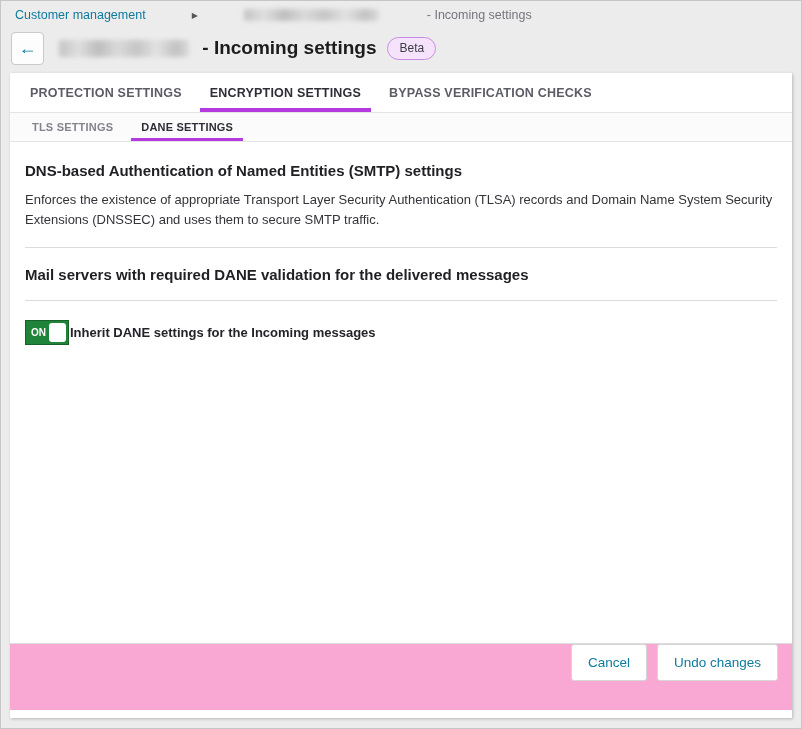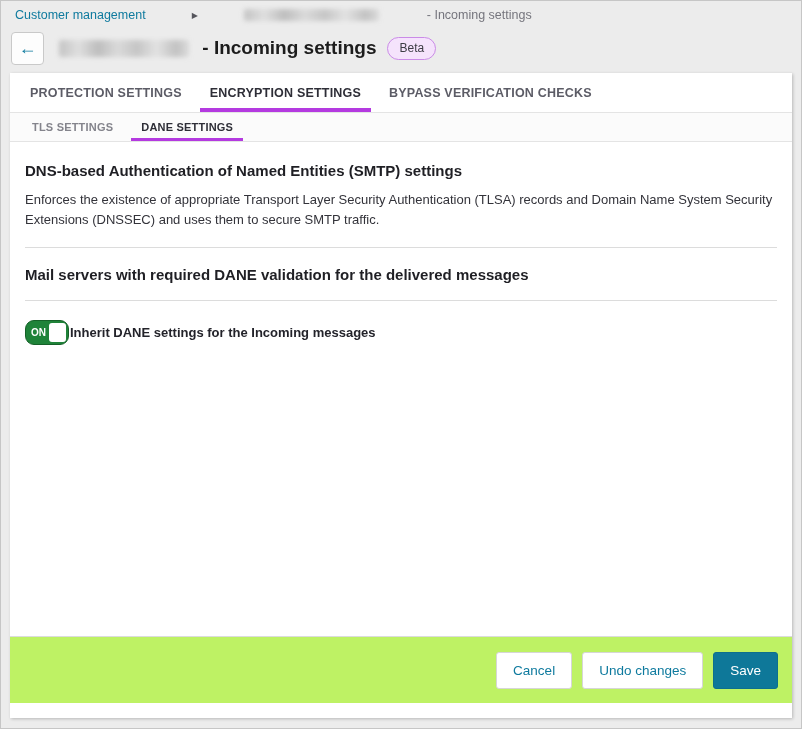--- a/index.html
+++ b/index.html
@@ -66,31 +66,31 @@
   .info-icon {
     display: inline-flex; width: 16px; height: 16px; border-radius: 50%;
     background: #1178a0; color: #fff; font-size: 11px; font-weight: 700;
     align-items: center; justify-content: center; vertical-align: -3px; margin-left: 7px;
     font-family: "Liberation Serif", serif; cursor: pointer;
   }
 
   .toggle-row { display: flex; align-items: center; margin-top: 19px; }
   .toggle {
     position: relative; width: 44px; height: 25px; background: #1f8339;
-    border: 1px solid #156128; border-radius: 9px; display: flex; align-items: center; cursor: pointer;
+    border: 1px solid #156128; border-radius: 0; display: flex; align-items: center; cursor: pointer;
   }
   .toggle-state { color: #fff; font-size: 10px; font-weight: 700; margin-left: 5px; }
   .toggle-knob { position: absolute; right: 2px; top: 2px; bottom: 2px; width: 17px; background: #fff; border-radius: 3px; }
   .toggle-label { margin-left: 1px; font-size: 13px; font-weight: 700; color: #23232a; }
 
   
   .footer {
-    position: absolute; left: 0; right: 0; bottom: 15px; height: 67px;
-    border-top: 1px solid #dcdcdc; display: flex; align-items: center;
-    justify-content: flex-end; gap: 10px; padding-right: 14px; background: #bef264;
+    position: absolute; left: 0; right: 0; bottom: 8px; height: 67px;
+    border-top: 1px solid #dcdcdc; display: flex; align-items: flex-start;
+    justify-content: flex-end; gap: 10px; padding-right: 14px; background: #f9a8d4;
   }
   .btn {
     height: 37px; padding: 0 16px; border-radius: 3px; font-size: 13.5px;
     background: #fff; border: 1px solid #d6d6d6; color: #0e7a9e; cursor: pointer;
     font-family: "Liberation Sans", sans-serif;
   }
   .btn.primary { background: #0e7899; border-color: #0d6f8e; color: #fff; }
 </style>
 </head>
 <body>
@@ -143,17 +143,16 @@
           <span class="toggle-knob"></span>
         </div>
         <span class="toggle-label">Inherit DANE settings for the Incoming messages</span>
       </div>
 
     </div>
 
     <div class="footer">
       <button class="btn">Cancel</button>
       <button class="btn">Undo changes</button>
-      <button class="btn primary">Save</button>
     </div>
 
   </div>
 </div>
 
 </body></html>

